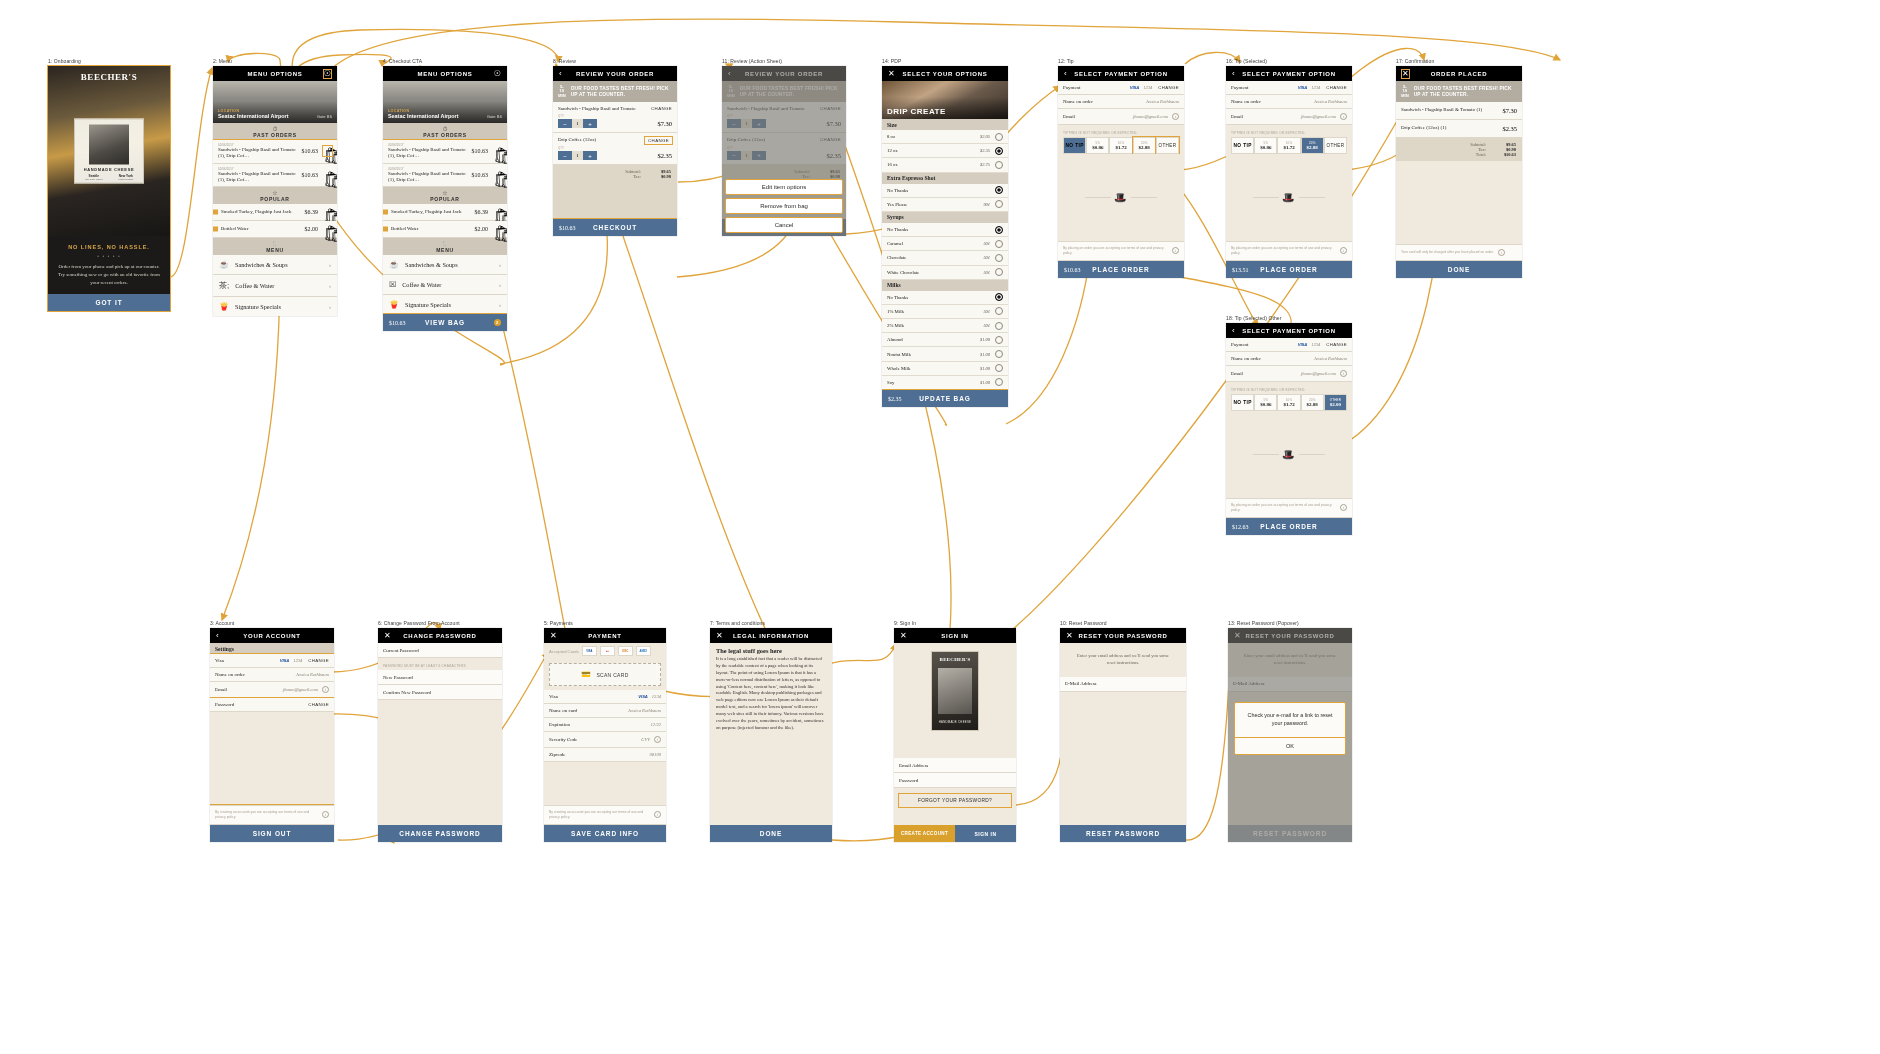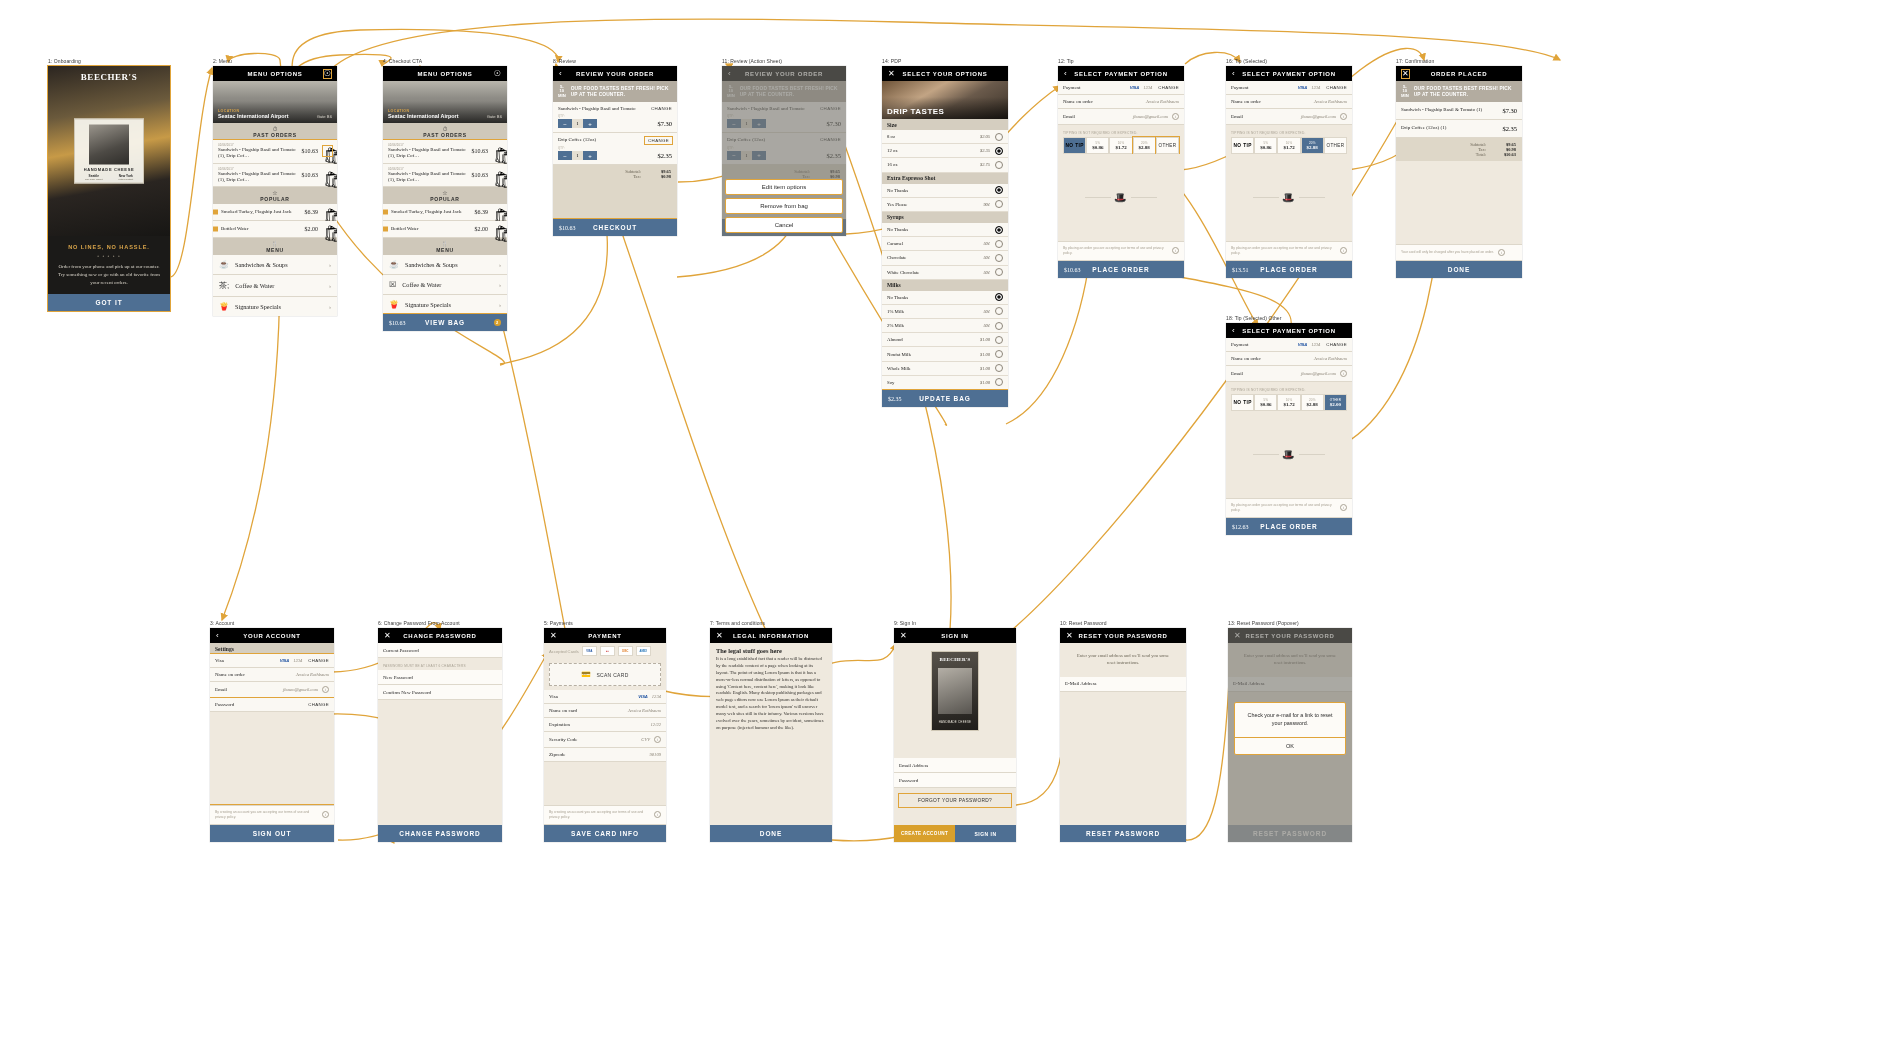--- a/index.html
+++ b/index.html
@@ -457,21 +457,21 @@
 
   <div class="screen" style="left:882px;top:58px;">
     <div class="scr-label">14: PDP</div>
     <div class="phone" style="width:126px;">
       <div class="navbar">
         <span class="left">✕</span>
         <span class="title">SELECT YOUR OPTIONS</span>
       </div>
       <div class="hero" style="height:38px;background:linear-gradient(150deg,#6d5338,#c2a484 35%,#6a5a4b 60%,#3a3128);">
         <div class="hero-grad"></div>
-        <div style="position:absolute;left:5px;bottom:3px;color:#fff;font-size:8px;font-weight:bold;letter-spacing:.06em;">DRIP TASTES</div>
+        <div style="position:absolute;left:5px;bottom:3px;color:#fff;font-size:8px;font-weight:bold;letter-spacing:.06em;">DRIP CREATE</div>
       </div>
 
       <div class="opt-head">Size</div>
       <div class="opt-row">
           <span class="l">8 oz</span>
           <span class="p">$2.05</span>
           <span class="radio"></span>
         </div>
       <div class="opt-row">
           <span class="l">12 oz</span>

